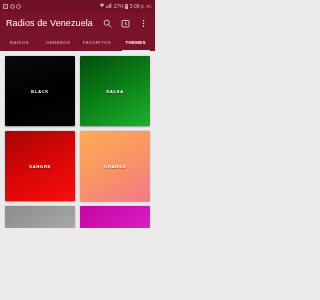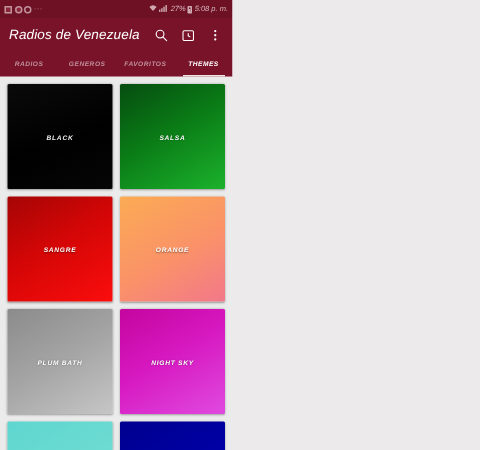--- a/index.html
+++ b/index.html
@@ -1,21 +1,21 @@
 <!DOCTYPE html>
 <html><head>
 <meta charset="utf-8">
 <style>
   * { margin:0; padding:0; box-sizing:border-box; }
   html,body { width:155px; height:300px; overflow:hidden; }
   body {
     font-family:"Liberation Sans", sans-serif;
     background:#eceaea;
   }
-  #app { width:155px; height:300px; position:relative; display:flex; flex-direction:column;font-style:italic; }
+  #app { width:155px; height:228px; position:relative; display:flex; flex-direction:column; }
 
   
   .statusbar {
     height:12px; background:#6e1124; color:#d9b9bf;
     display:flex; align-items:center; justify-content:space-between;
     padding:0 3px; font-size:5px; line-height:1; flex:0 0 auto;
   }
   .sb-left { display:flex; align-items:center; gap:1.5px; }
   .sb-right { display:flex; align-items:center; gap:1.5px; }
   .sb-ico { width:5px; height:5px; display:inline-block; position:relative; opacity:.85; }

